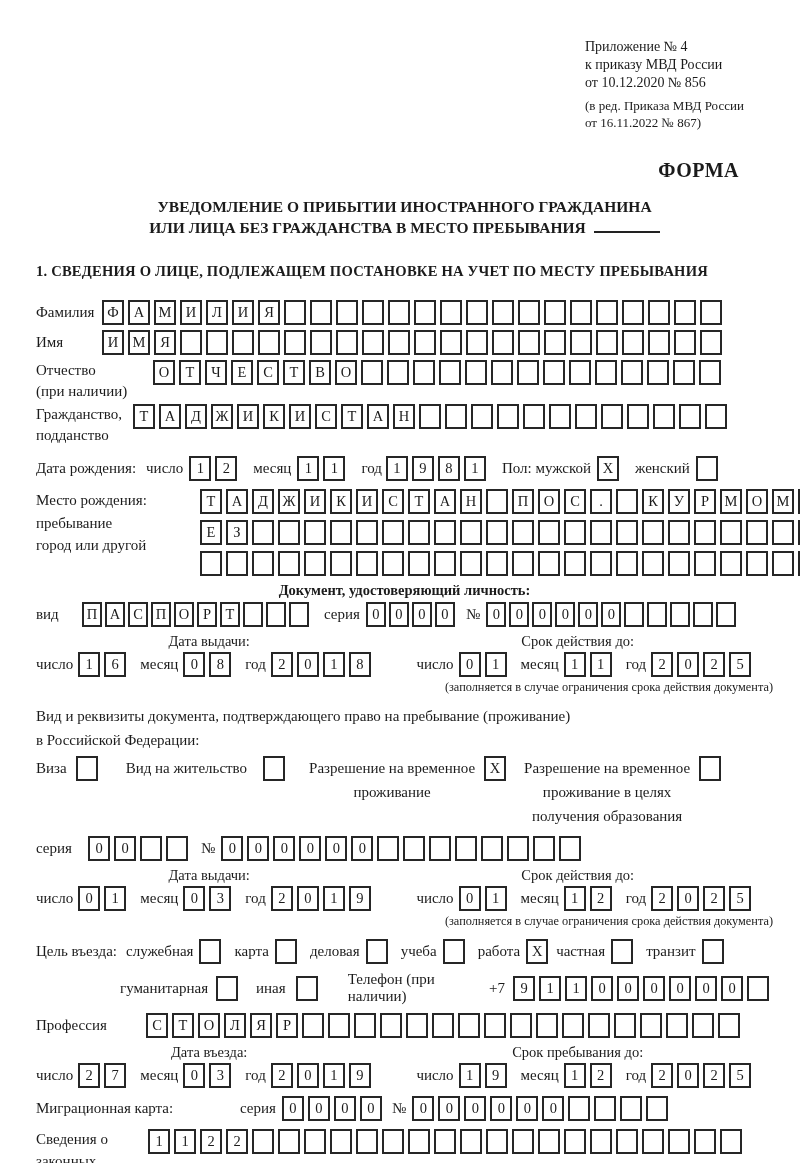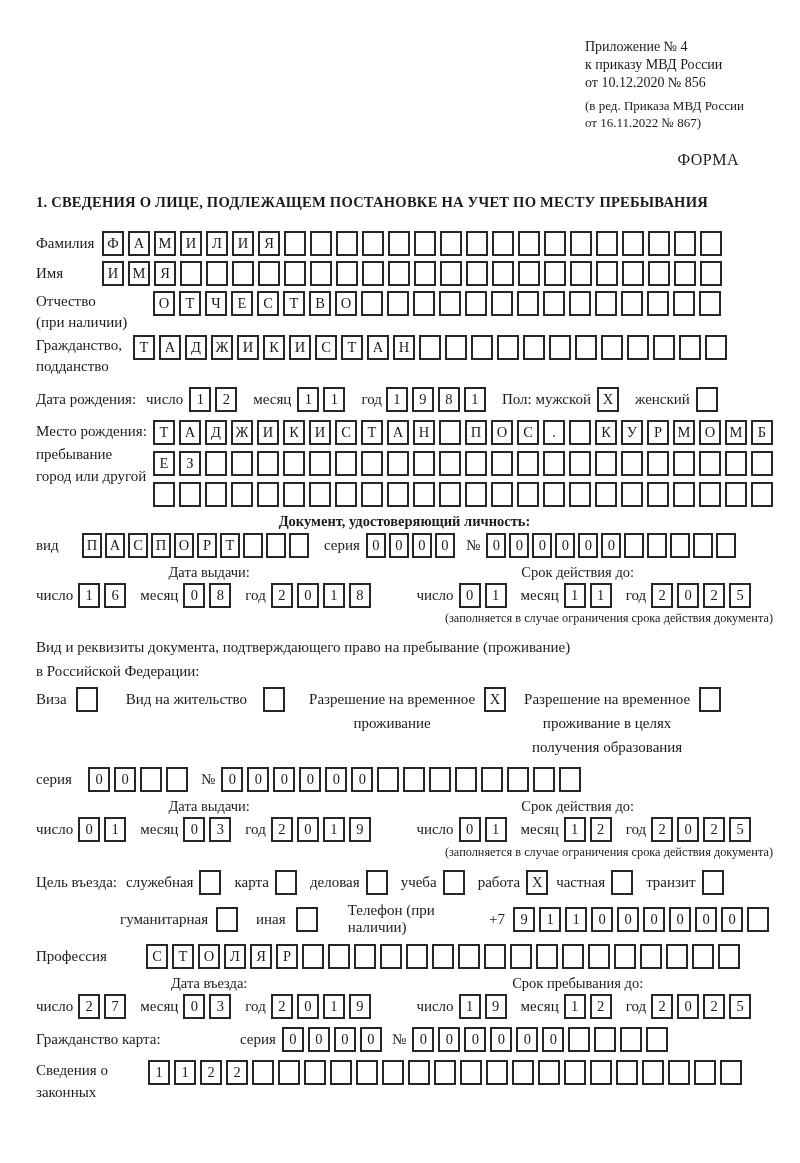--- a/index.html
+++ b/index.html
@@ -5,21 +5,21 @@
   html,body{margin:0;padding:0;background:#888;}
   .page{
     width:800px;height:1163px;background:#ffffff;color:#1b1b1b;
     font-family:"Liberation Serif", serif;font-size:15px;
     box-sizing:border-box;padding:38px 27px 16px 36px;overflow:hidden;
     margin:0 auto;position:relative;
   }
   
   .annex{margin-left:549px;width:185px;line-height:18px;font-size:14px;}
   .annex .small{font-size:13px;margin-top:5px;line-height:17px;}
-  .forma{margin-top:20px;text-align:right;padding-right:34px;font-weight:normal;font-size:16px;letter-spacing:.5px;}
+  .forma{margin-top:28px;text-align:right;padding-right:34px;font-weight:bold;font-size:20px;letter-spacing:.5px;}
   
   .title{margin-top:14px;text-align:center;font-weight:bold;font-size:15.5px;line-height:21px;}
   .title .uline{display:inline-block;width:66px;border-bottom:2px solid #222;height:14px;margin-left:8px;}
   .sec-head{margin-top:25px;font-weight:bold;font-size:14.6px;letter-spacing:.2px;}
   
   .boxrow{display:flex;align-items:center;margin-top:5px;}
   .lbl{flex:none;}
   .cells{display:inline-flex;flex:none;}
   .cell{
     flex:none;width:22px;height:25px;border:2px solid #262626;box-sizing:border-box;
@@ -30,21 +30,21 @@
   .w66{width:66px;flex:none;}
   .w97{width:97px;flex:none;}
   .w110{width:110px;flex:none;}
   .w117{width:117px;flex:none;}
   .two-line-row{display:flex;align-items:flex-start;margin-top:5px;}
   .two-line-row .lblcol{line-height:21px;}
   
   .inlbl{margin:0 6px 0 12px;flex:none;}
   .inlbl.first{margin-left:10px;}
   
-  .bp{display:flex;align-items:flex-start;margin-top:8px;}
+  .bp{display:flex;align-items:flex-start;margin-top:8px;gap:47px;}
   .bp .lblcol{width:117px;flex:none;line-height:22.5px;}
   .bp .rows .cells{margin-top:0;}
   .bp .rows > div{margin-bottom:6px;}
   
   .doc-head{text-align:center;font-weight:bold;font-size:14.5px;margin-top:2px;}
   
   .dates{display:flex;margin-top:6px;}
   .dcol{display:flex;flex-direction:column;}
   .dcol.dleft{width:47%;flex:none;}
   .dcol.dright{width:53%;flex:none;}
@@ -78,20 +78,24 @@
     <div>Приложение № 4</div>
     <div>к приказу МВД России</div>
     <div>от 10.12.2020 № 856</div>
     <div class="small">
       <div>(в ред. Приказа МВД России</div>
       <div>от 16.11.2022 № 867)</div>
     </div>
   </div>
   <div class="forma">ФОРМА</div>
 
+  <div class="title">
+    <div>УВЕДОМЛЕНИЕ О ПРИБЫТИИ ИНОСТРАННОГО ГРАЖДАНИНА</div>
+    <div><span>ИЛИ ЛИЦА БЕЗ ГРАЖДАНСТВА В МЕСТО ПРЕБЫВАНИЯ</span><span class="uline"></span></div>
+  </div>
 
   <div class="sec-head">1. СВЕДЕНИЯ О ЛИЦЕ, ПОДЛЕЖАЩЕМ ПОСТАНОВКЕ НА УЧЕТ ПО МЕСТУ ПРЕБЫВАНИЯ</div>
 
   <div class="boxrow" style="margin-top:20px;">
     <span class="lbl w66">Фамилия</span>
     <span class="cells">
         <span class="cell">Ф</span>
         <span class="cell">А</span>
         <span class="cell">М</span>
         <span class="cell">И</span>
@@ -667,21 +671,21 @@
             <span class="cell">2</span>
             <span class="cell">0</span>
             <span class="cell">2</span>
             <span class="cell">5</span>
           </span>
       </div>
     </div>
   </div>
 
   <div class="boxrow" style="margin-top:8px;">
-    <span class="lbl" style="width:166px;">Гражданство карта:</span>
+    <span class="lbl" style="width:166px;">Миграционная карта:</span>
     <span class="inlbl" style="margin-left:38px;">серия</span>
     <span class="cells">
         <span class="cell">0</span>
         <span class="cell">0</span>
         <span class="cell">0</span>
         <span class="cell">0</span>
       </span>
     <span class="inlbl" style="margin-left:6px;margin-right:6px;">№</span>
     <span class="cells">
         <span class="cell">0</span>

